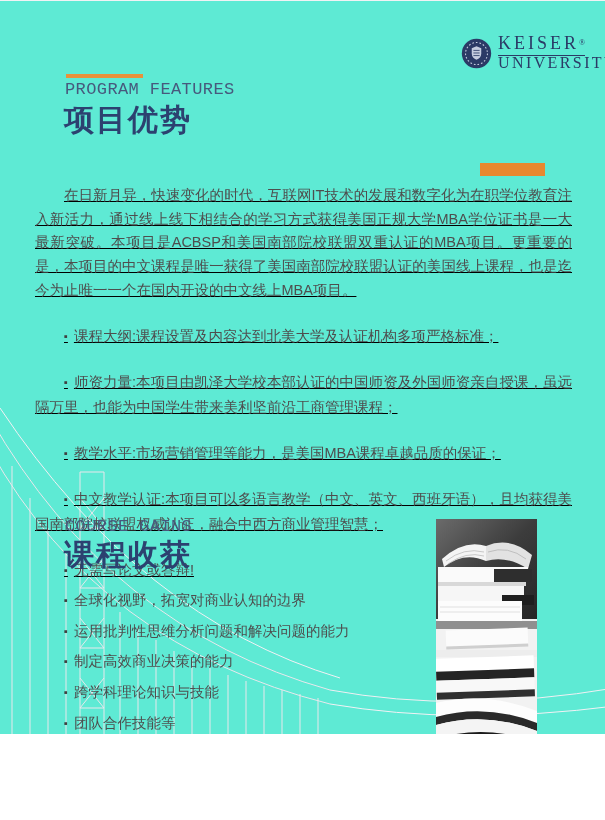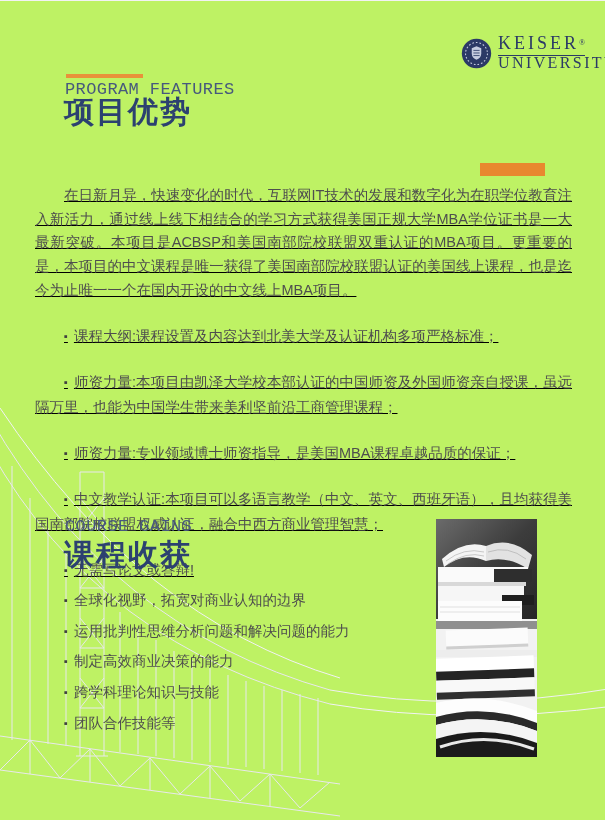--- a/index.html
+++ b/index.html
@@ -1,36 +1,36 @@
 <!DOCTYPE html>
 <html><head>
 <meta charset="utf-8">
 <style>
   html,body{margin:0;padding:0;background:#ffffff;}
   .page{
-    position:relative;width:605px;height:820px;background:#bef264;
+    position:relative;width:605px;height:734px;background:#5eead4;
     overflow:hidden;font-family:"Liberation Sans",sans-serif;
     box-shadow:inset 0 1px 0 #f2f2f4;
   }
   
   .bridge{position:absolute;left:0;top:388px;width:605px;height:432px;pointer-events:none;}
   
   .logo{position:absolute;left:461px;top:35px;display:flex;align-items:center;gap:6px;}
   .seal{width:31px;height:31px;flex:0 0 auto;}
   .logo-text{font-family:"Liberation Serif",serif;color:#2b3a66;}
   .logo-name{font-size:18px;letter-spacing:3px;line-height:16px;border-bottom:1.4px solid #2b3a66;padding-bottom:2px;white-space:nowrap;}
   .logo-reg{font-size:8px;vertical-align:top;letter-spacing:0;}
   .logo-sub{font-size:16px;letter-spacing:2.4px;margin-top:1px;white-space:nowrap;}
   
   .accent-line{position:absolute;left:66px;top:74px;width:77px;height:4px;background:#e8923a;}
   .eyebrow{position:absolute;left:65px;font-size:17px;color:#47597d;letter-spacing:0.4px;}
   .eyebrow.s1{top:80px;font-family:Liberation Mono, monospace;}
   .eyebrow.s2{top:517px;font-family:Liberation Mono, monospace;}
   .big-title{position:absolute;left:64px;font-size:30px;font-weight:bold;color:#2c4170;letter-spacing:2px;margin:0;}
-  .big-title.s1{top:92px;}
+  .big-title.s1{top:100px;}
   .big-title.s2{top:535px;}
   .orange-bar{position:absolute;left:480px;top:163px;width:65px;height:13px;background:#e8882f;}
   
   .content1{position:absolute;left:35px;top:184px;width:537px;text-decoration:underline;}
   .content2{position:absolute;left:35px;top:589px;width:392px;}
   .intro,.li{
     font-size:14.5px;line-height:23.7px;color:#4e4e4e;
     text-align:justify;text-indent:2em;margin:0;
   }
   .intro{margin-bottom:9px;}
@@ -83,21 +83,21 @@
 
   <div class="accent-line"></div>
   <div class="eyebrow s1">PROGRAM FEATURES</div>
   <h1 class="big-title s1">项目优势</h1>
   <div class="orange-bar"></div>
 
   <div class="content1">
     <p class="intro">在日新月异，快速变化的时代，互联网IT技术的发展和数字化为在职学位教育注入新活力，通过线上线下相结合的学习方式获得美国正规大学MBA学位证书是一大最新突破。本项目是ACBSP和美国南部院校联盟双重认证的MBA项目。更重要的是，本项目的中文课程是唯一获得了美国南部院校联盟认证的美国线上课程，也是迄今为止唯一一个在国内开设的中文线上MBA项目。</p>
     <p class="li"><span class="bm">▪</span><span>课程大纲:课程设置及内容达到北美大学及认证机构多项严格标准；</span></p>
     <p class="li"><span class="bm">▪</span><span>师资力量:本项目由凯泽大学校本部认证的中国师资及外国师资亲自授课，虽远隔万里，也能为中国学生带来美利坚前沿工商管理课程；</span></p>
-    <p class="li"><span class="bm">▪</span><span>师资力量:专业领域博士师资指导，是美国MBA课程卓越品质的保证；</span></p>
+    <p class="li"><span class="bm">▪</span><span>教学水平:市场营销管理等能力，是美国MBA课程卓越品质的保证；</span></p>
     <p class="li"><span class="bm">▪</span><span>中文教学认证:本项目可以多语言教学（中文、英文、西班牙语），且均获得美国南部院校联盟权威认证，融合中西方商业管理智慧；</span></p>
     <p class="li"><span class="bm">▪</span><span>无需写论文或答辩!</span></p>
   </div>
 
   <div class="eyebrow s2">COURSE GAINS</div>
   <h1 class="big-title s2">课程收获</h1>
 
   <div class="content2">
     <p class="li"><span class="bm">▪</span><span>全球化视野，拓宽对商业认知的边界</span></p>
     <p class="li"><span class="bm">▪</span><span>运用批判性思维分析问题和解决问题的能力</span></p>

